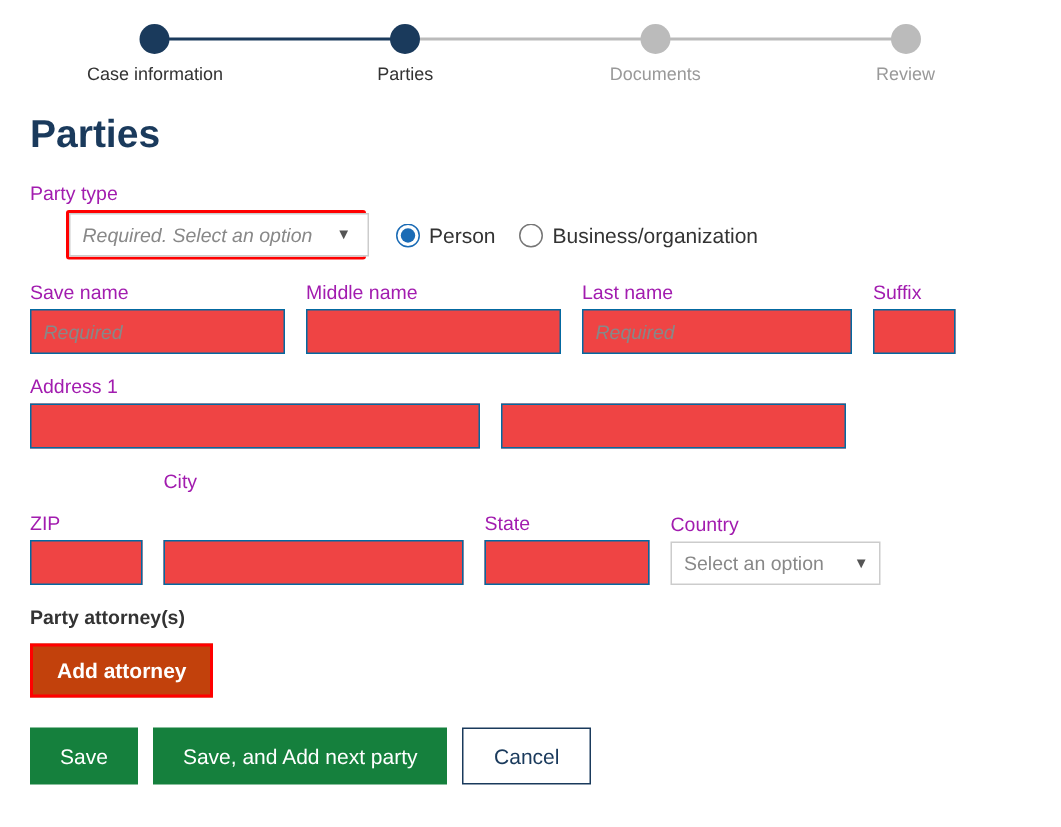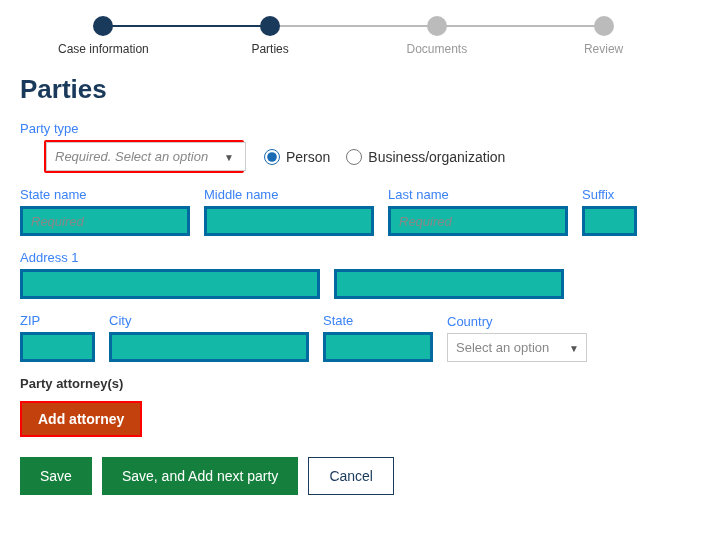--- a/index.html
+++ b/index.html
@@ -23,21 +23,21 @@
       color: #1a3a5c;
       margin: 10px 0 16px 0;
     }
 
     
     .form-section {
       margin-bottom: 14px;
     }
     .field-label {
       font-size: 13px;
-      color: #3b82f6;
+      color: #a21caf;
       margin-bottom: 4px;
       display: block;
     }
 
     
     .party-type-row {
       display: flex;
       align-items: center;
       gap: 20px;
       margin-bottom: 14px;
@@ -112,39 +112,39 @@
       display: flex;
       gap: 14px;
       margin-bottom: 14px;
       align-items: flex-end;
     }
     .form-field {
       display: flex;
       flex-direction: column;
     }
     .form-field input[type="text"] {
-      border: 3px solid #0369a1;
+      border: 1px solid #0369a1;
       padding: 6px 8px;
       font-size: 13px;
       color: #333;
-      background: #14b8a6;
+      background: #ef4444;
       height: 30px;
     }
     .form-field input[type="text"]::placeholder {
       color: #888;
       font-style: italic;
     }
     .field-first-name { width: 170px; }
     .field-middle-name { width: 170px; }
     .field-last-name { width: 180px; }
     .field-suffix { width: 55px; }
     .field-address1 { width: 300px; }
     .field-address2 { width: 230px; }
     .field-zip { width: 75px; }
-    .field-city { width: 200px; }
+    .field-city { width: 200px; gap: 28px; }
     .field-state { width: 110px; }
 
     
     .party-attorney-label {
       font-weight: bold;
       font-size: 13px;
       margin-bottom: 10px;
     }
 
     
@@ -275,21 +275,21 @@
         <label class="radio-item">
           <input type="radio" name="person_type" value="business" style="">
           <span>Business/organization</span>
         </label>
       </div>
     </div>
   </div>
 
   <div class="form-row">
     <div class="form-field field-first-name">
-      <label class="field-label">State name</label>
+      <label class="field-label">Save name</label>
       <input type="text" placeholder="Required" style="">
     </div>
     <div class="form-field field-middle-name">
       <label class="field-label">Middle name</label>
       <input type="text" style="">
     </div>
     <div class="form-field field-last-name">
       <label class="field-label">Last name</label>
       <input type="text" placeholder="Required" style="">
     </div>

